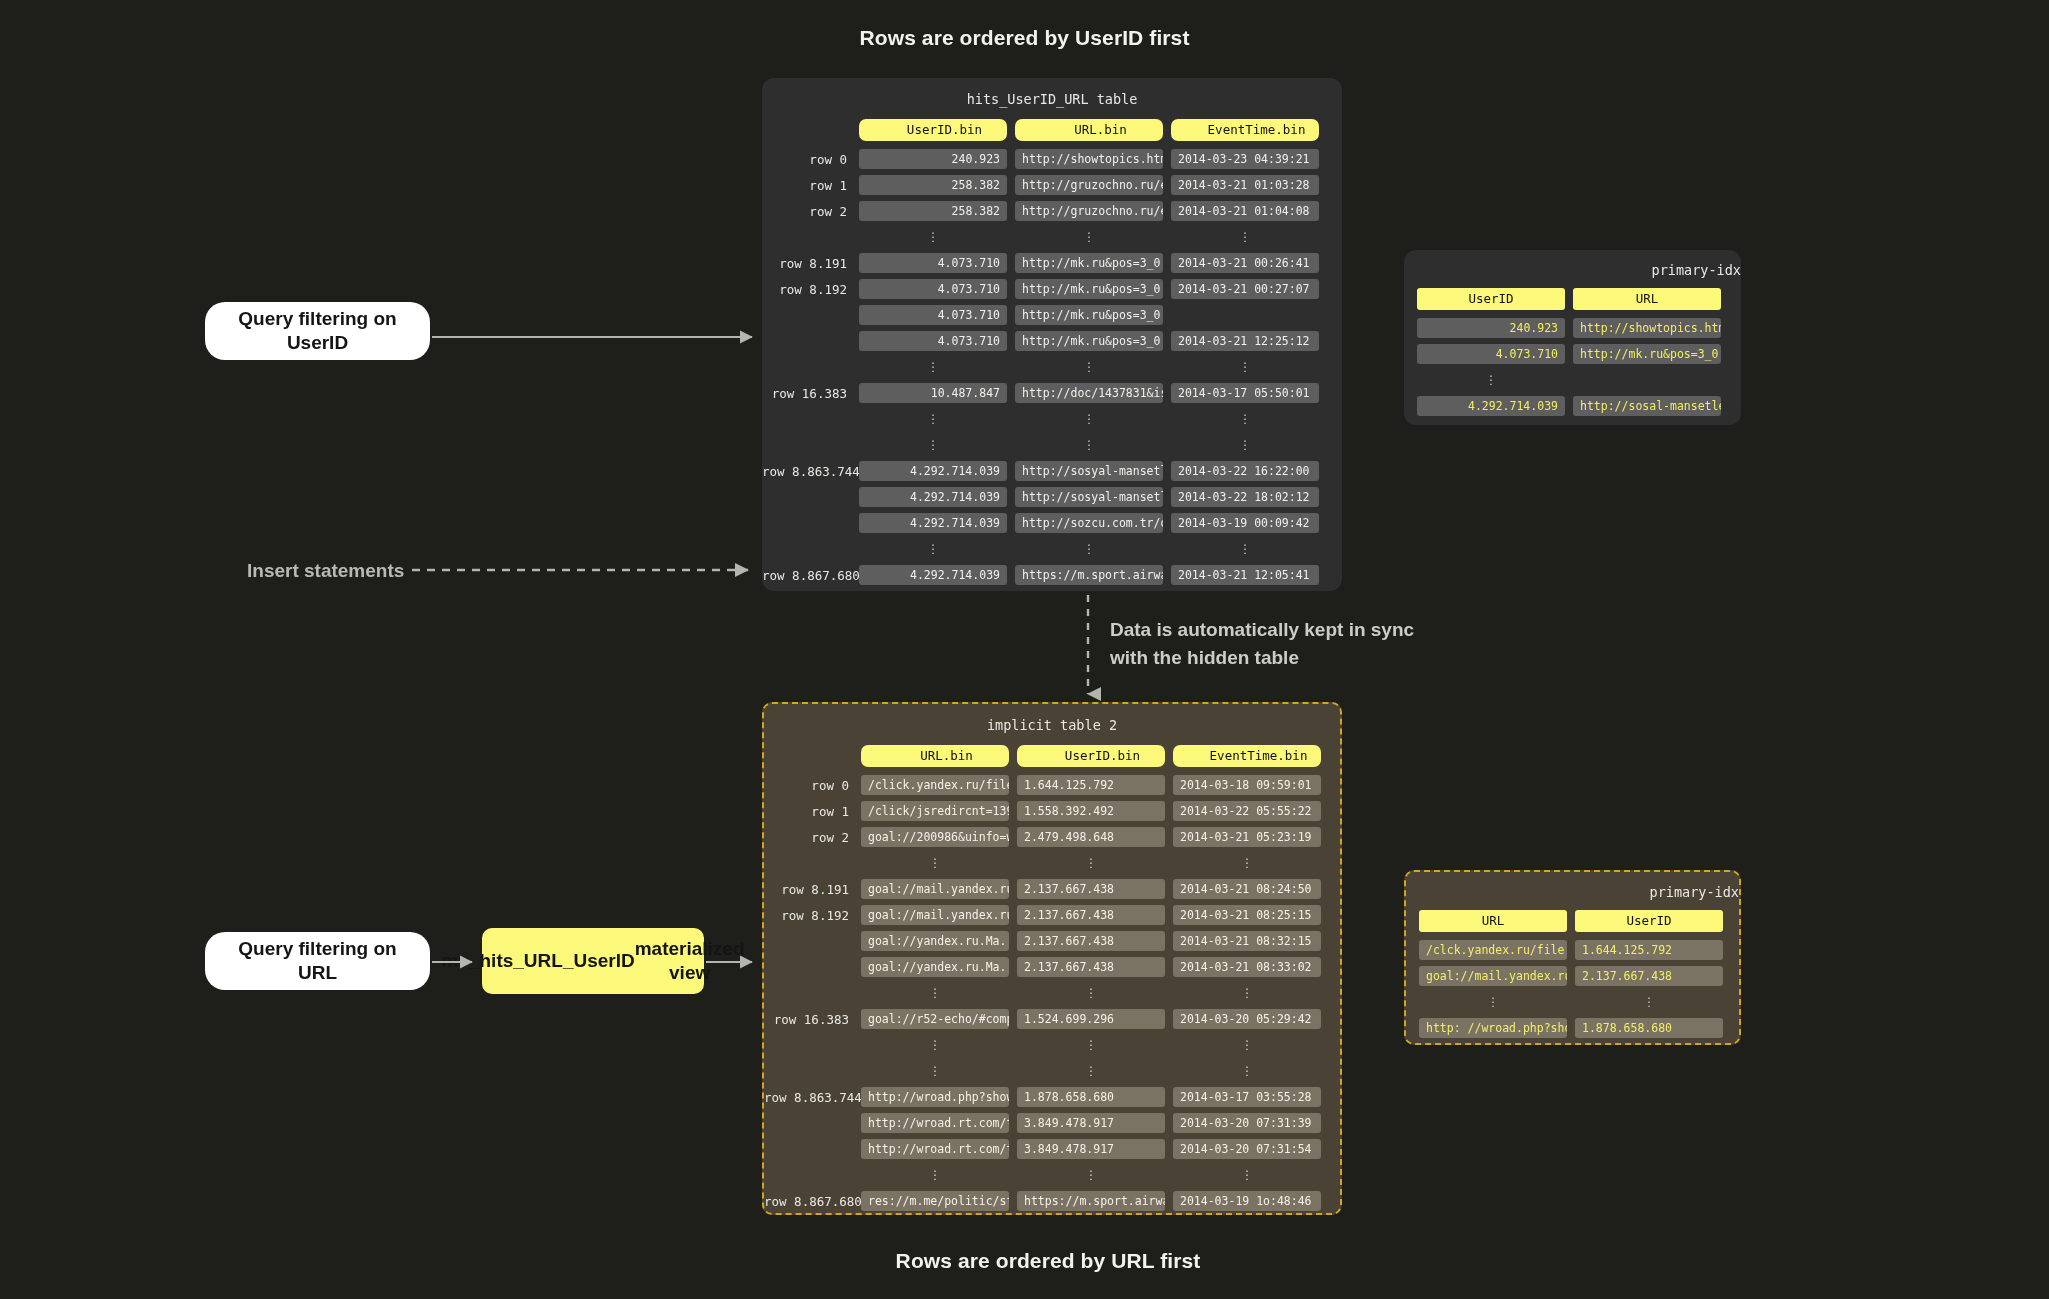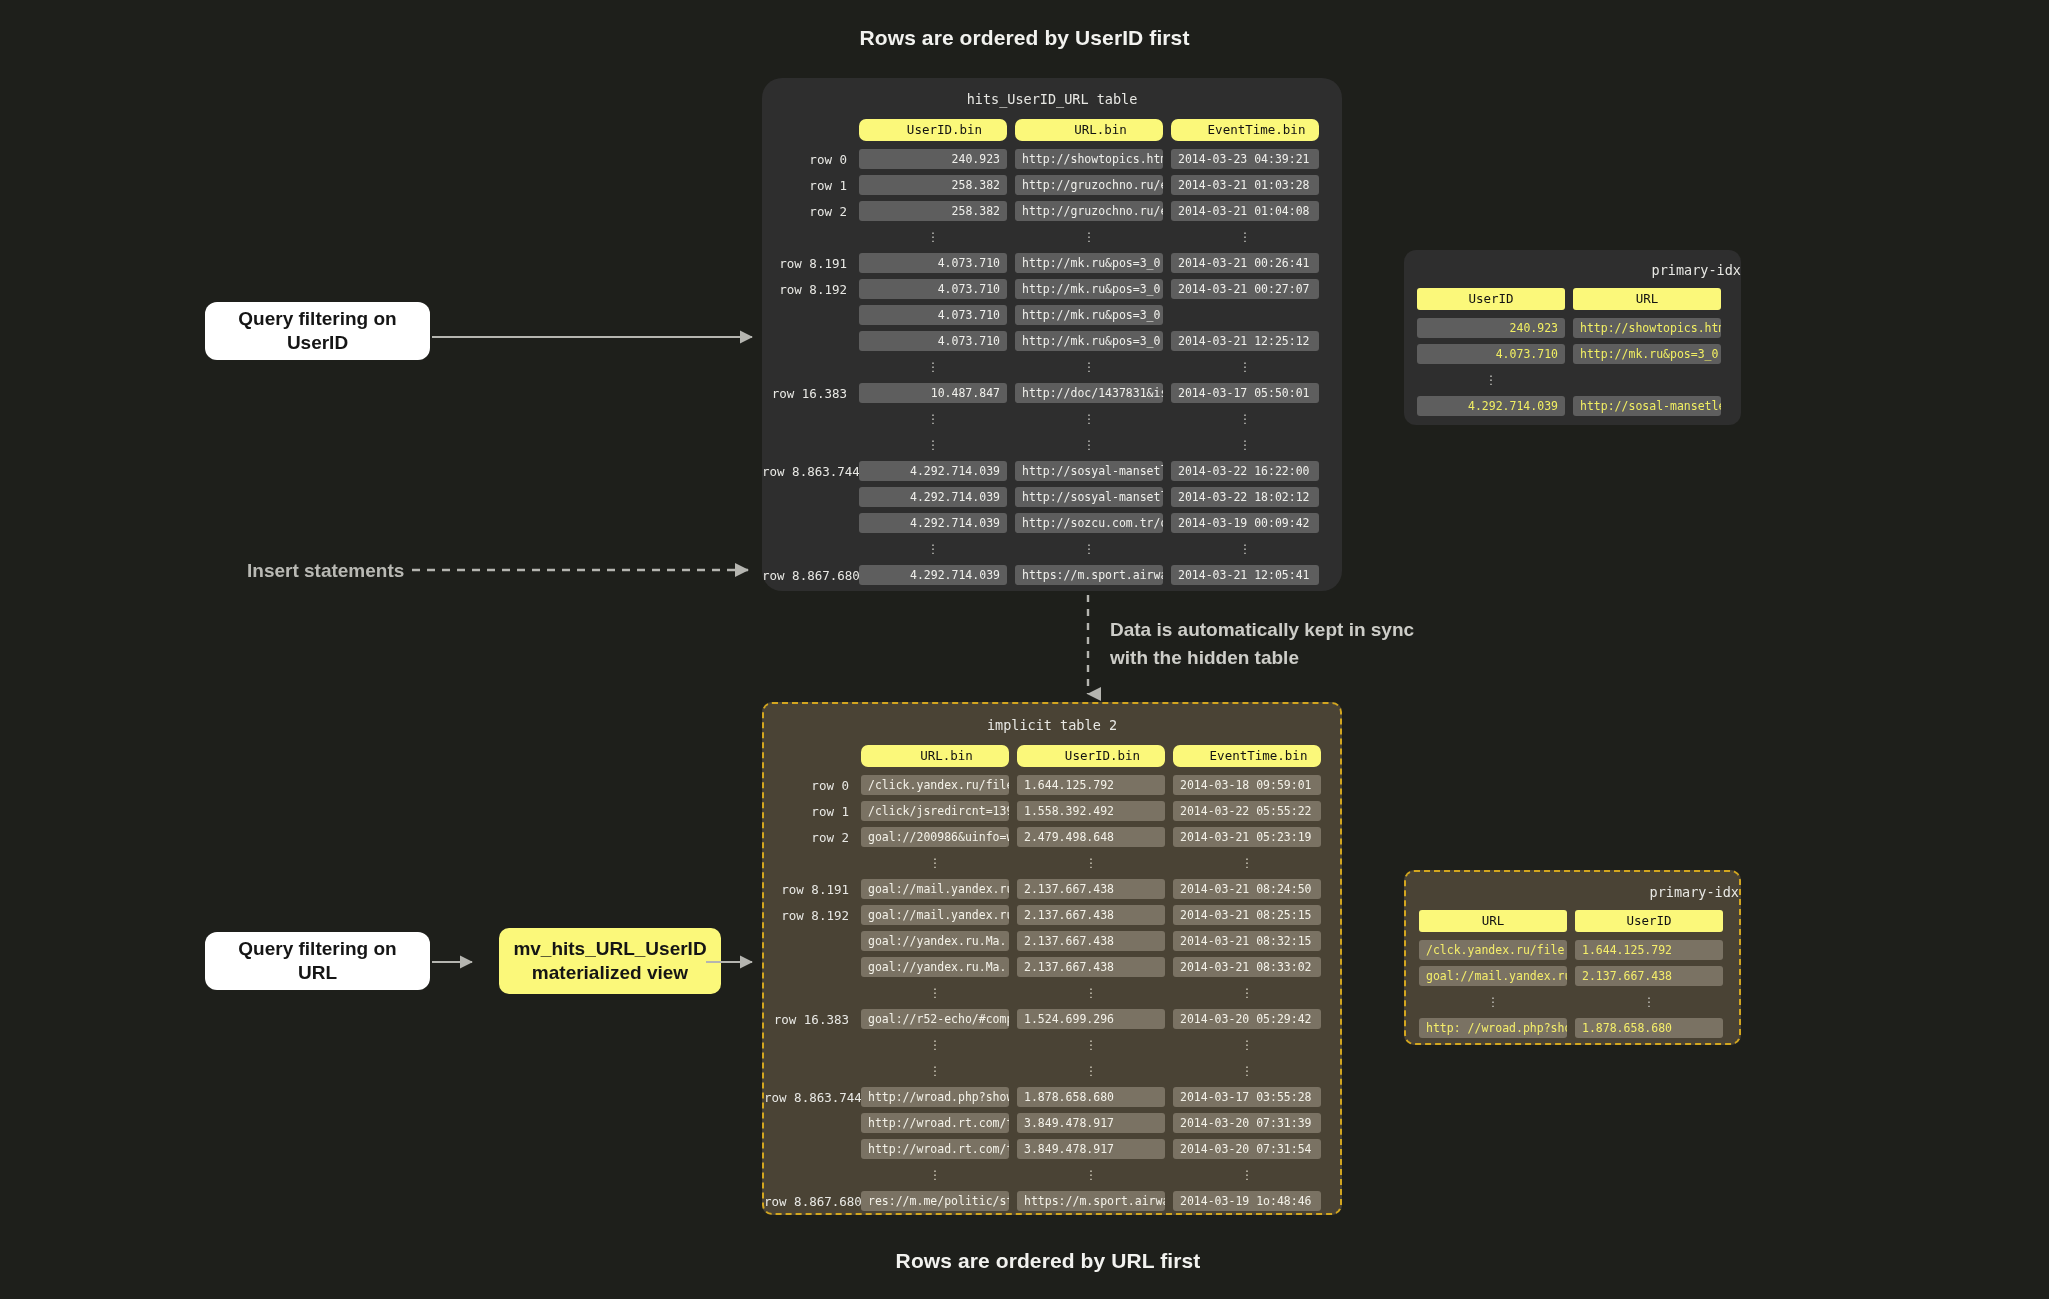--- a/index.html
+++ b/index.html
@@ -22,21 +22,21 @@
     font-weight: bold;
     letter-spacing: .1px;
     white-space: nowrap;
   }
   #caption-top   { top: 26px;  left: 50%; transform: translateX(-50%); }
   #caption-bottom{ top: 1249px; left: 1048px; transform: translateX(-50%); }
 
   
   .panel {
     position: absolute;
-    border-radius: 20px;
+    border-radius: 12px;
     box-sizing: border-box;
   }
   .panel-dark  { background: #2e2e2e; }
   .panel-olive {
     background: #4a4335;
     border: 2px dashed #d3a61f;
     border-radius: 10px;
   }
   .panel-title {
     text-align: center;
@@ -142,21 +142,21 @@
     border-radius: 3px; height: 22px; line-height: 22px;
     text-align: center; font-size: 12.5px;
   }
   .idx-hrow { height: 22px; margin-bottom: 8px; }
 
   
   .callout {
     position: absolute;
     background: #ffffff;
     color: #151515;
-    border-radius: 12px;
+    border-radius: 20px;
     font-size: 19px;
     font-weight: bold;
     display: flex;
     align-items: center;
     justify-content: center;
     box-sizing: border-box;
     padding: 0 18px;
     text-align: center;
     line-height: 1.25;
   }
@@ -556,21 +556,21 @@
         </div>
       </div>
   </div>
 
   <div class="callout" style="left:205px; top:302px; width:225px; height:58px;">Query filtering on UserID</div>
 
   <div class="sidelabel" style="left:247px; top:560px;">Insert statements</div>
 
   <div class="callout" style="left:205px; top:932px; width:225px; height:58px;">Query filtering on URL</div>
 
-  <div class="callout-yellow" style="left:499px; top:928px; width:222px; height:66px; flex-direction:column;">
+  <div class="callout-yellow" style="left:482px; top:928px; width:222px; height:66px; flex-direction:row;">
     <span>mv_hits_URL_UserID</span>
     <span>materialized view</span>
   </div>
 
   <div class="synclabel" style="left:1110px; top:616px;">
     <div>Data is automatically kept in sync</div>
     <div>with the hidden table</div>
   </div>
 
   <svg class="overlay" viewBox="0 0 2049 1299">

